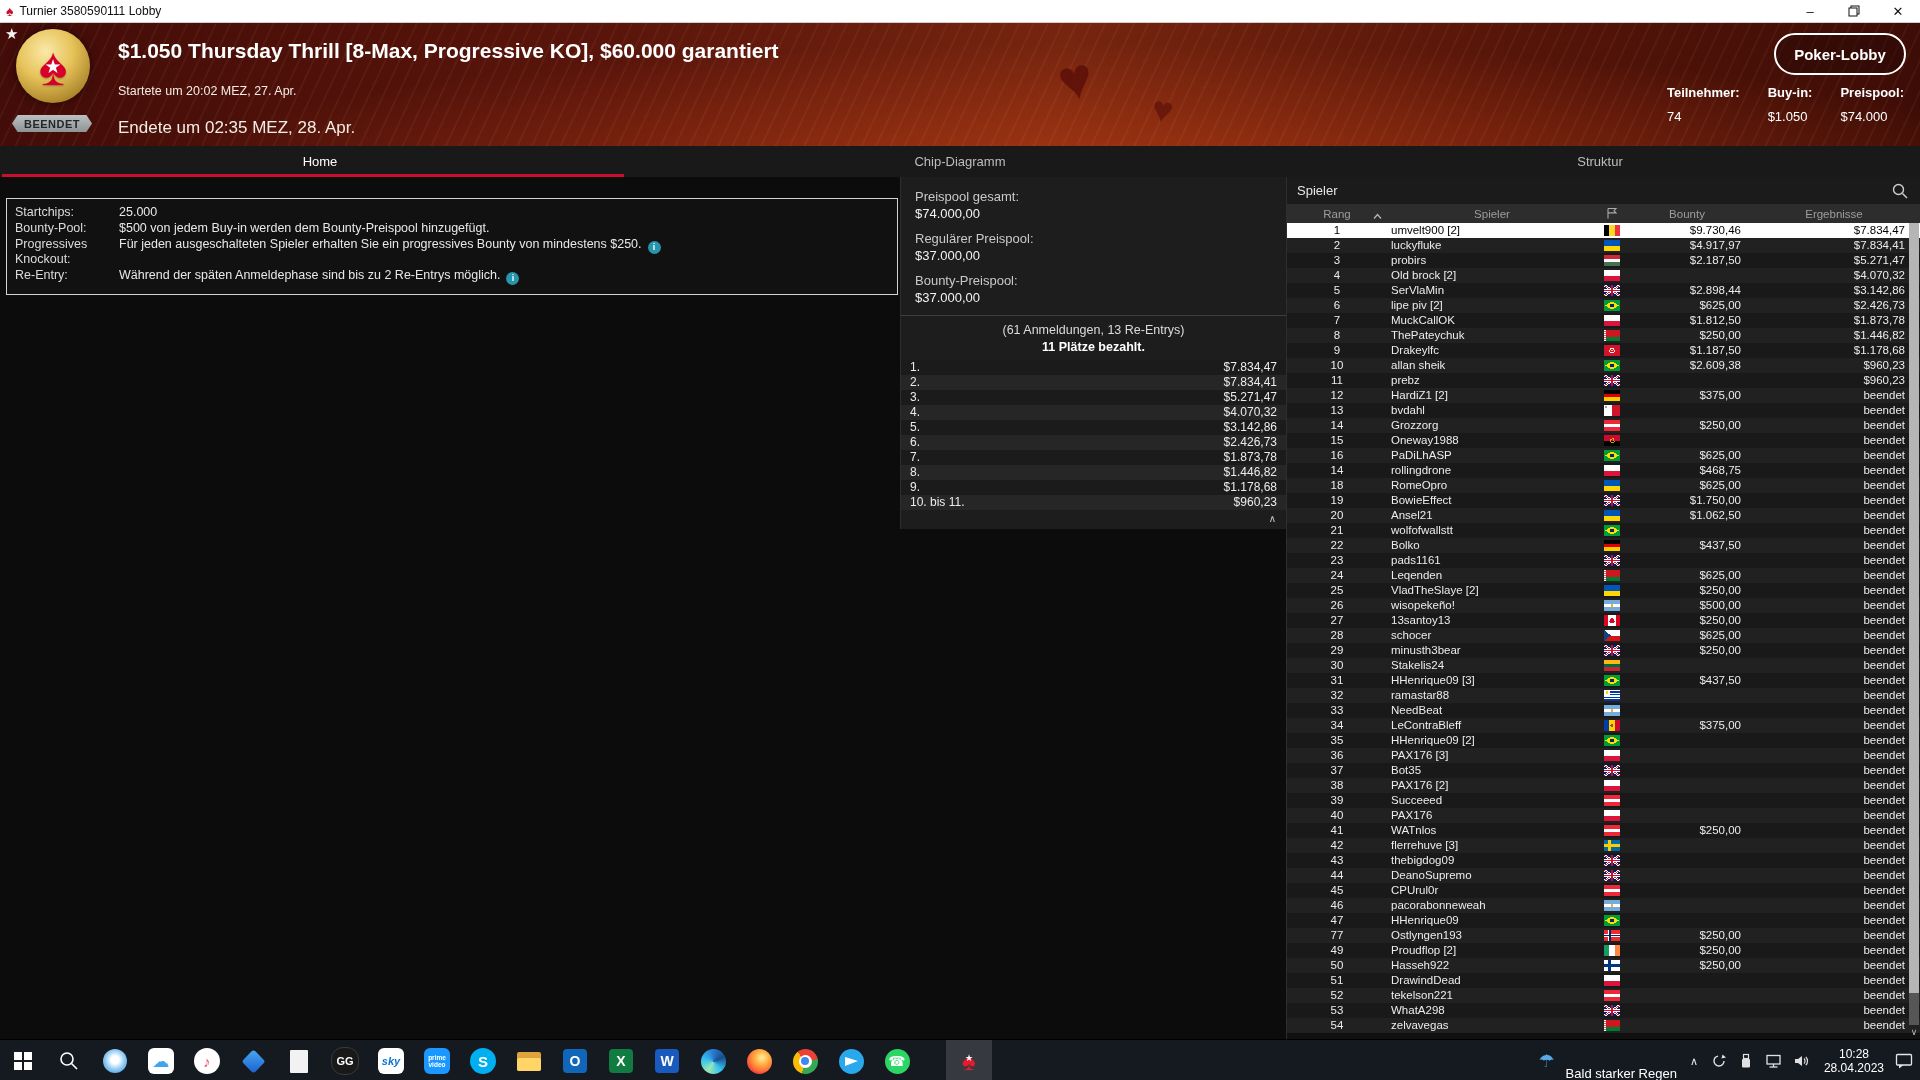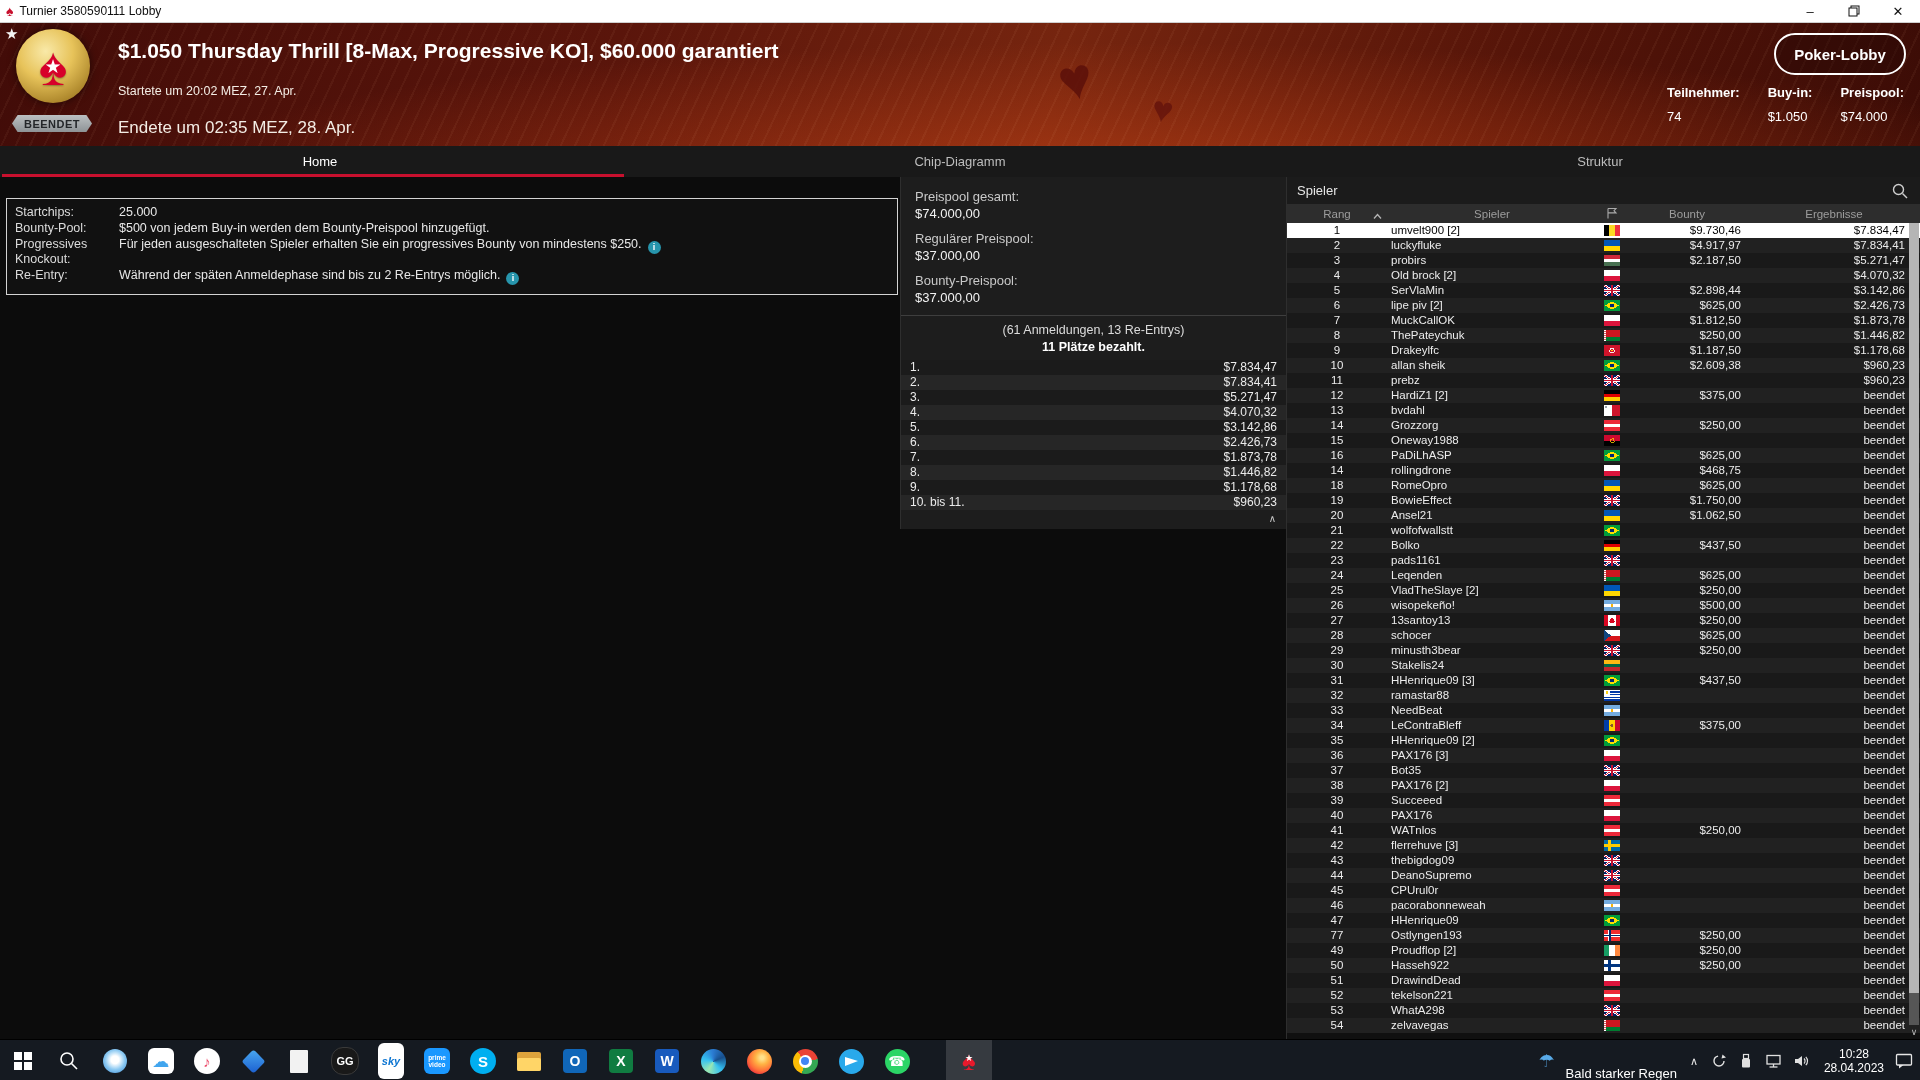--- a/index.html
+++ b/index.html
@@ -110,21 +110,21 @@
   .tb-slot[data-name="taskbar-pokerstars"]{margin-left:26px;}
   .ic-start{width:18px;height:18px;display:grid;grid-template-columns:8px 8px;grid-template-rows:8px 8px;gap:2px;}
   .ic-start i{background:#fff;}
   .ic-search svg{display:block;}
   .ic-cortana{width:24px;height:24px;border-radius:50%;background:radial-gradient(circle at 50% 45%,#fff 22%,#8cc9f2 55%,#2f86d6);}
   .ic-icloud{width:26px;height:26px;border-radius:6px;background:#fff;color:#41a5ee;font-size:17px;display:flex;align-items:center;justify-content:center;}
   .ic-itunes{width:26px;height:26px;border-radius:50%;background:#fff;color:#ec4b6a;font-size:15px;font-weight:bold;display:flex;align-items:center;justify-content:center;}
   .ic-diamond{width:17px;height:17px;transform:rotate(45deg);background:linear-gradient(135deg,#49a8f0,#1b5fd0);border-radius:3px;}
   .ic-notepad{width:18px;height:23px;background:#f2f2f2;border-radius:1px;}
   .ic-gg{width:26px;height:26px;background:#191919;border:1px solid #3a3a3a;color:#fff;font-weight:bold;font-size:11px;display:flex;align-items:center;justify-content:center;border-radius:12px;}
-  .ic-sky{width:26px;height:36px;border-radius:6px;background:#fff;color:#0b74d1;font-style:italic;font-weight:bold;font-size:11px;display:flex;align-items:center;justify-content:center;}
+  .ic-sky{width:26px;height:26px;border-radius:6px;background:#fff;color:#0b74d1;font-style:italic;font-weight:bold;font-size:11px;display:flex;align-items:center;justify-content:center;}
   .ic-prime{width:26px;height:26px;border-radius:6px;background:#1a98ff;color:#fff;font-size:6.5px;font-weight:bold;text-align:center;display:flex;align-items:center;justify-content:center;line-height:7px;}
   .ic-skype{width:26px;height:26px;border-radius:50%;background:#00aff0;color:#fff;font-weight:bold;font-size:15px;display:flex;align-items:center;justify-content:center;}
   .ic-folder{position:relative;width:24px;height:19px;}
   .ic-folder .back{position:absolute;inset:0;background:#dda33c;border-radius:2px;}
   .ic-folder .front{position:absolute;left:0;right:0;bottom:0;height:13px;background:#ffd567;border-radius:2px;}
   .ic-office{width:24px;height:24px;border-radius:4px;color:#fff;font-weight:bold;font-size:14px;display:flex;align-items:center;justify-content:center;}
   .ic-outlook{background:#1066b8;}
   .ic-excel{background:#107c41;}
   .ic-word{background:#185abd;}
   .ic-edge{width:25px;height:25px;border-radius:50%;background:conic-gradient(from 210deg,#9be8b2,#35c1f1,#2b7cd3,#174f8c,#35c1f1,#9be8b2);}

